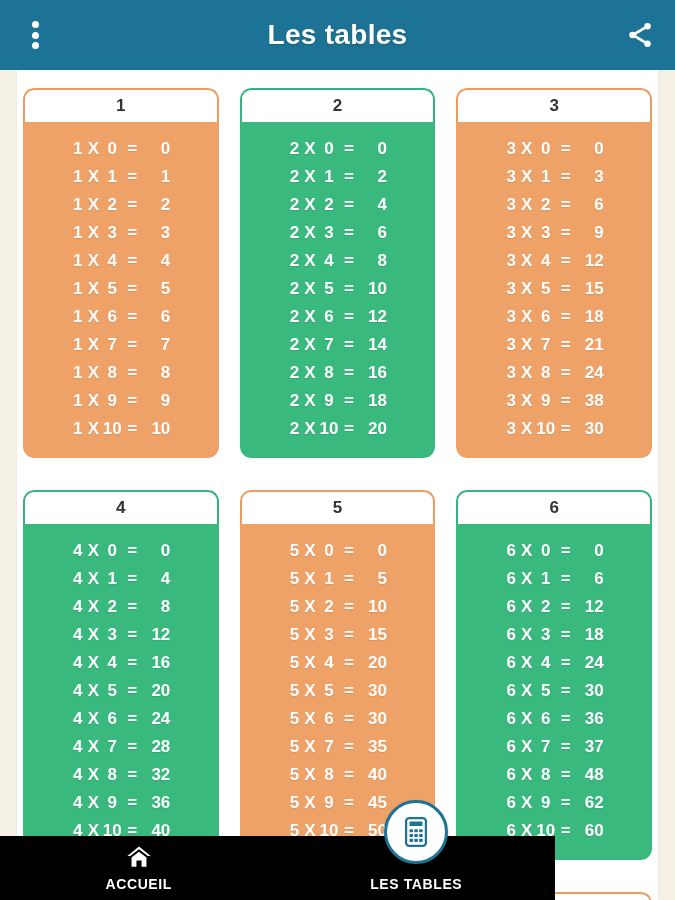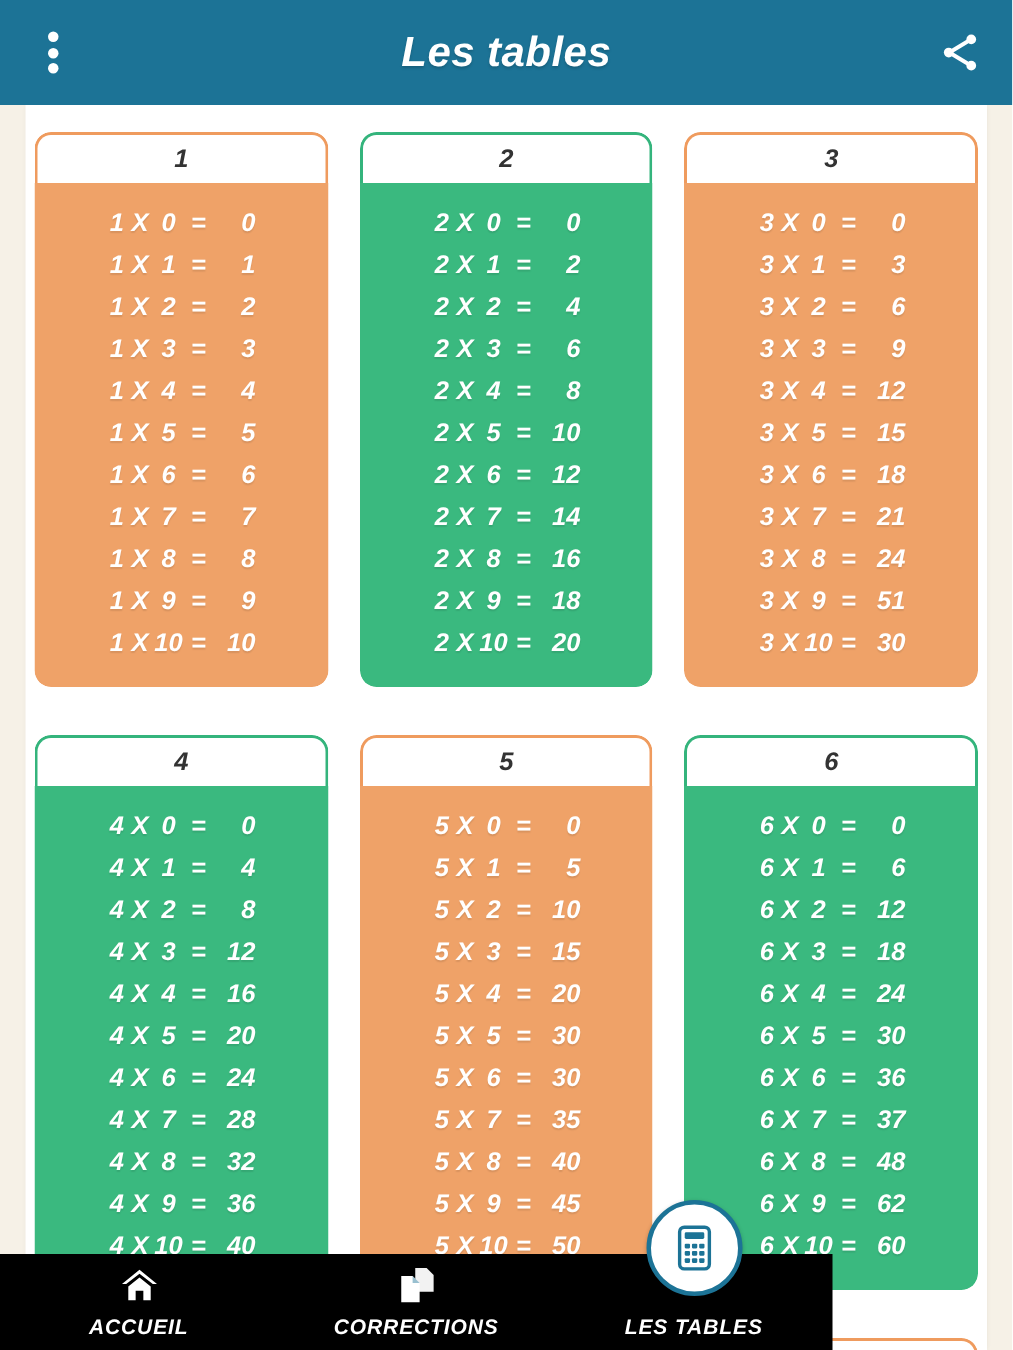--- a/index.html
+++ b/index.html
@@ -11,21 +11,20 @@
     font-family: "Liberation Sans", sans-serif;
     background: #ffffff;
   }
 
   #app {
     position: relative;
     width: 675px;
     height: 900px;
     overflow: hidden;
     background: #ffffff;
-    font-style: italic;
   }
 
   
   .appbar {
     position: absolute;
     top: 0; left: 0;
     width: 675px;
     height: 70px;
     background: #1c7396;
     display: flex;
@@ -459,21 +458,21 @@
               <span>X</span>
               <span>8</span>
               <span>=</span>
               <span class="res">24</span>
             </div>
             <div class="row">
               <span>3</span>
               <span>X</span>
               <span>9</span>
               <span>=</span>
-              <span class="res">51</span>
+              <span class="res">38</span>
             </div>
             <div class="row">
               <span>3</span>
               <span>X</span>
               <span>10</span>
               <span>=</span>
               <span class="res">30</span>
             </div>
           </div>
         </div>
@@ -740,30 +739,20 @@
     <div class="navitem">
       <div class="navicon">
         <svg width="28" height="28" viewBox="0 0 24 24" fill="#ffffff">
           <path d="M12 3 L22 11.2 L19.6 11.2 L19.6 11.2 L12 5.3 L4.4 11.2 L2 11.2 Z"></path>
           <path d="M12 7.4 L18.4 12.5 L18.4 20.4 L14.2 20.4 L14.2 15 L9.8 15 L9.8 20.4 L5.6 20.4 L5.6 12.5 Z"></path>
         </svg>
       </div>
       <div class="navlabel">ACCUEIL</div>
     </div>
 
-    <div class="navitem">
-      <div class="navicon">
-        <svg width="28" height="28" viewBox="0 0 24 24" fill="#ffffff">
-          <path d="M11 2 H17.5 L21.5 6 V15.5 H11 Z" opacity="0.95"></path>
-          <path d="M3 6.5 H9.5 L13.5 10.5 V21.5 H3 Z"></path>
-          <path d="M9.5 6.5 L13.5 10.5 H9.5 Z" fill="#1c7396" opacity="0.45"></path>
-        </svg>
-      </div>
-      <div class="navlabel">CORRECTIONS</div>
-    </div>
 
     <div class="navitem active">
       <div class="navicon">
         <svg width="34" height="34" viewBox="0 0 24 24" fill="none" stroke="#1c7396" stroke-width="1.6">
           <rect x="5" y="2.2" width="14" height="19.6" rx="2.2" fill="none"></rect>
           <rect x="7.4" y="4.6" width="9.2" height="3.2" rx="0.7" fill="#1c7396" stroke="none"></rect>
           <rect x="7.4" y="10" width="2.5" height="2.2" rx="0.5" fill="#1c7396" stroke="none"></rect>
           <rect x="10.8" y="10" width="2.5" height="2.2" rx="0.5" fill="#1c7396" stroke="none"></rect>
           <rect x="14.2" y="10" width="2.5" height="2.2" rx="0.5" fill="#1c7396" stroke="none"></rect>
           <rect x="7.4" y="13.4" width="2.5" height="2.2" rx="0.5" fill="#1c7396" stroke="none"></rect>

